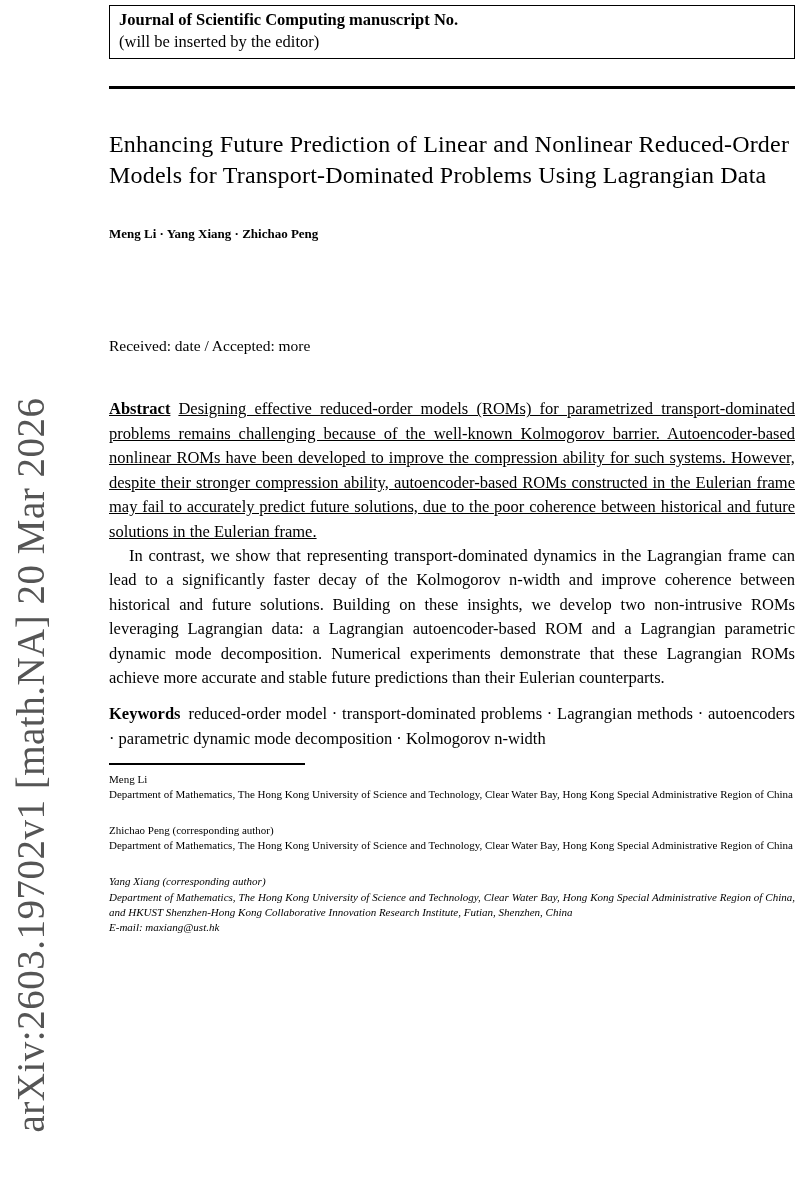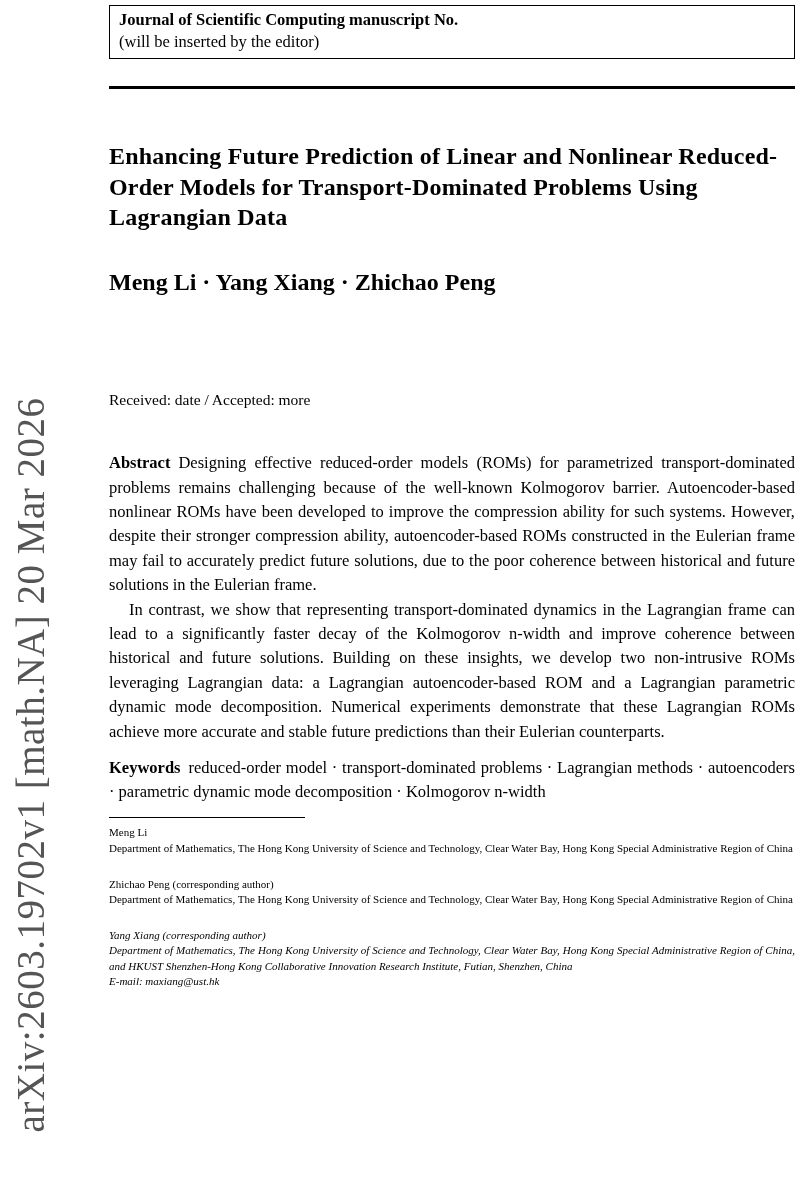--- a/index.html
+++ b/index.html
@@ -31,36 +31,36 @@
     margin-top: 5px;
     font-size: 16.5px;
     line-height: 1.32;
   }
   .hb1 { font-weight: bold; }
 
   .thick-rule { height: 3.5px; background: #000; margin-top: 27px; }
 
   .title {
     font-size: 24px;
-    font-weight: bold;
+    font-weight: normal;
     line-height: 1.28;
-    margin-top: 52px;
+    margin-top: 40px;
     letter-spacing: 0.2px;
   }
 
-  .authors { font-size: 24px; font-weight: bold; margin-top: 36px; }
+  .authors { font-size: 13px; font-weight: bold; margin-top: 36px; }
 
   .dates { font-size: 15.5px; margin-top: 95px; }
 
   p.abstract, p.keywords {
     font-size: 16.5px;
     line-height: 1.48;
     text-align: justify;
   }
-  .p1 { margin-top: 42px; }
+  .p1 { margin-top: 42px; text-decoration: underline; }
   .p2 { text-indent: 20px; }
   .lbl { margin-right: 8px; }
   p.keywords { margin-top: 12px; }
 
   .foot-rule {
     width: 196px;
     height: 1.6px;
     background: #000;
     margin-top: 12px;
     margin-bottom: 7px;

